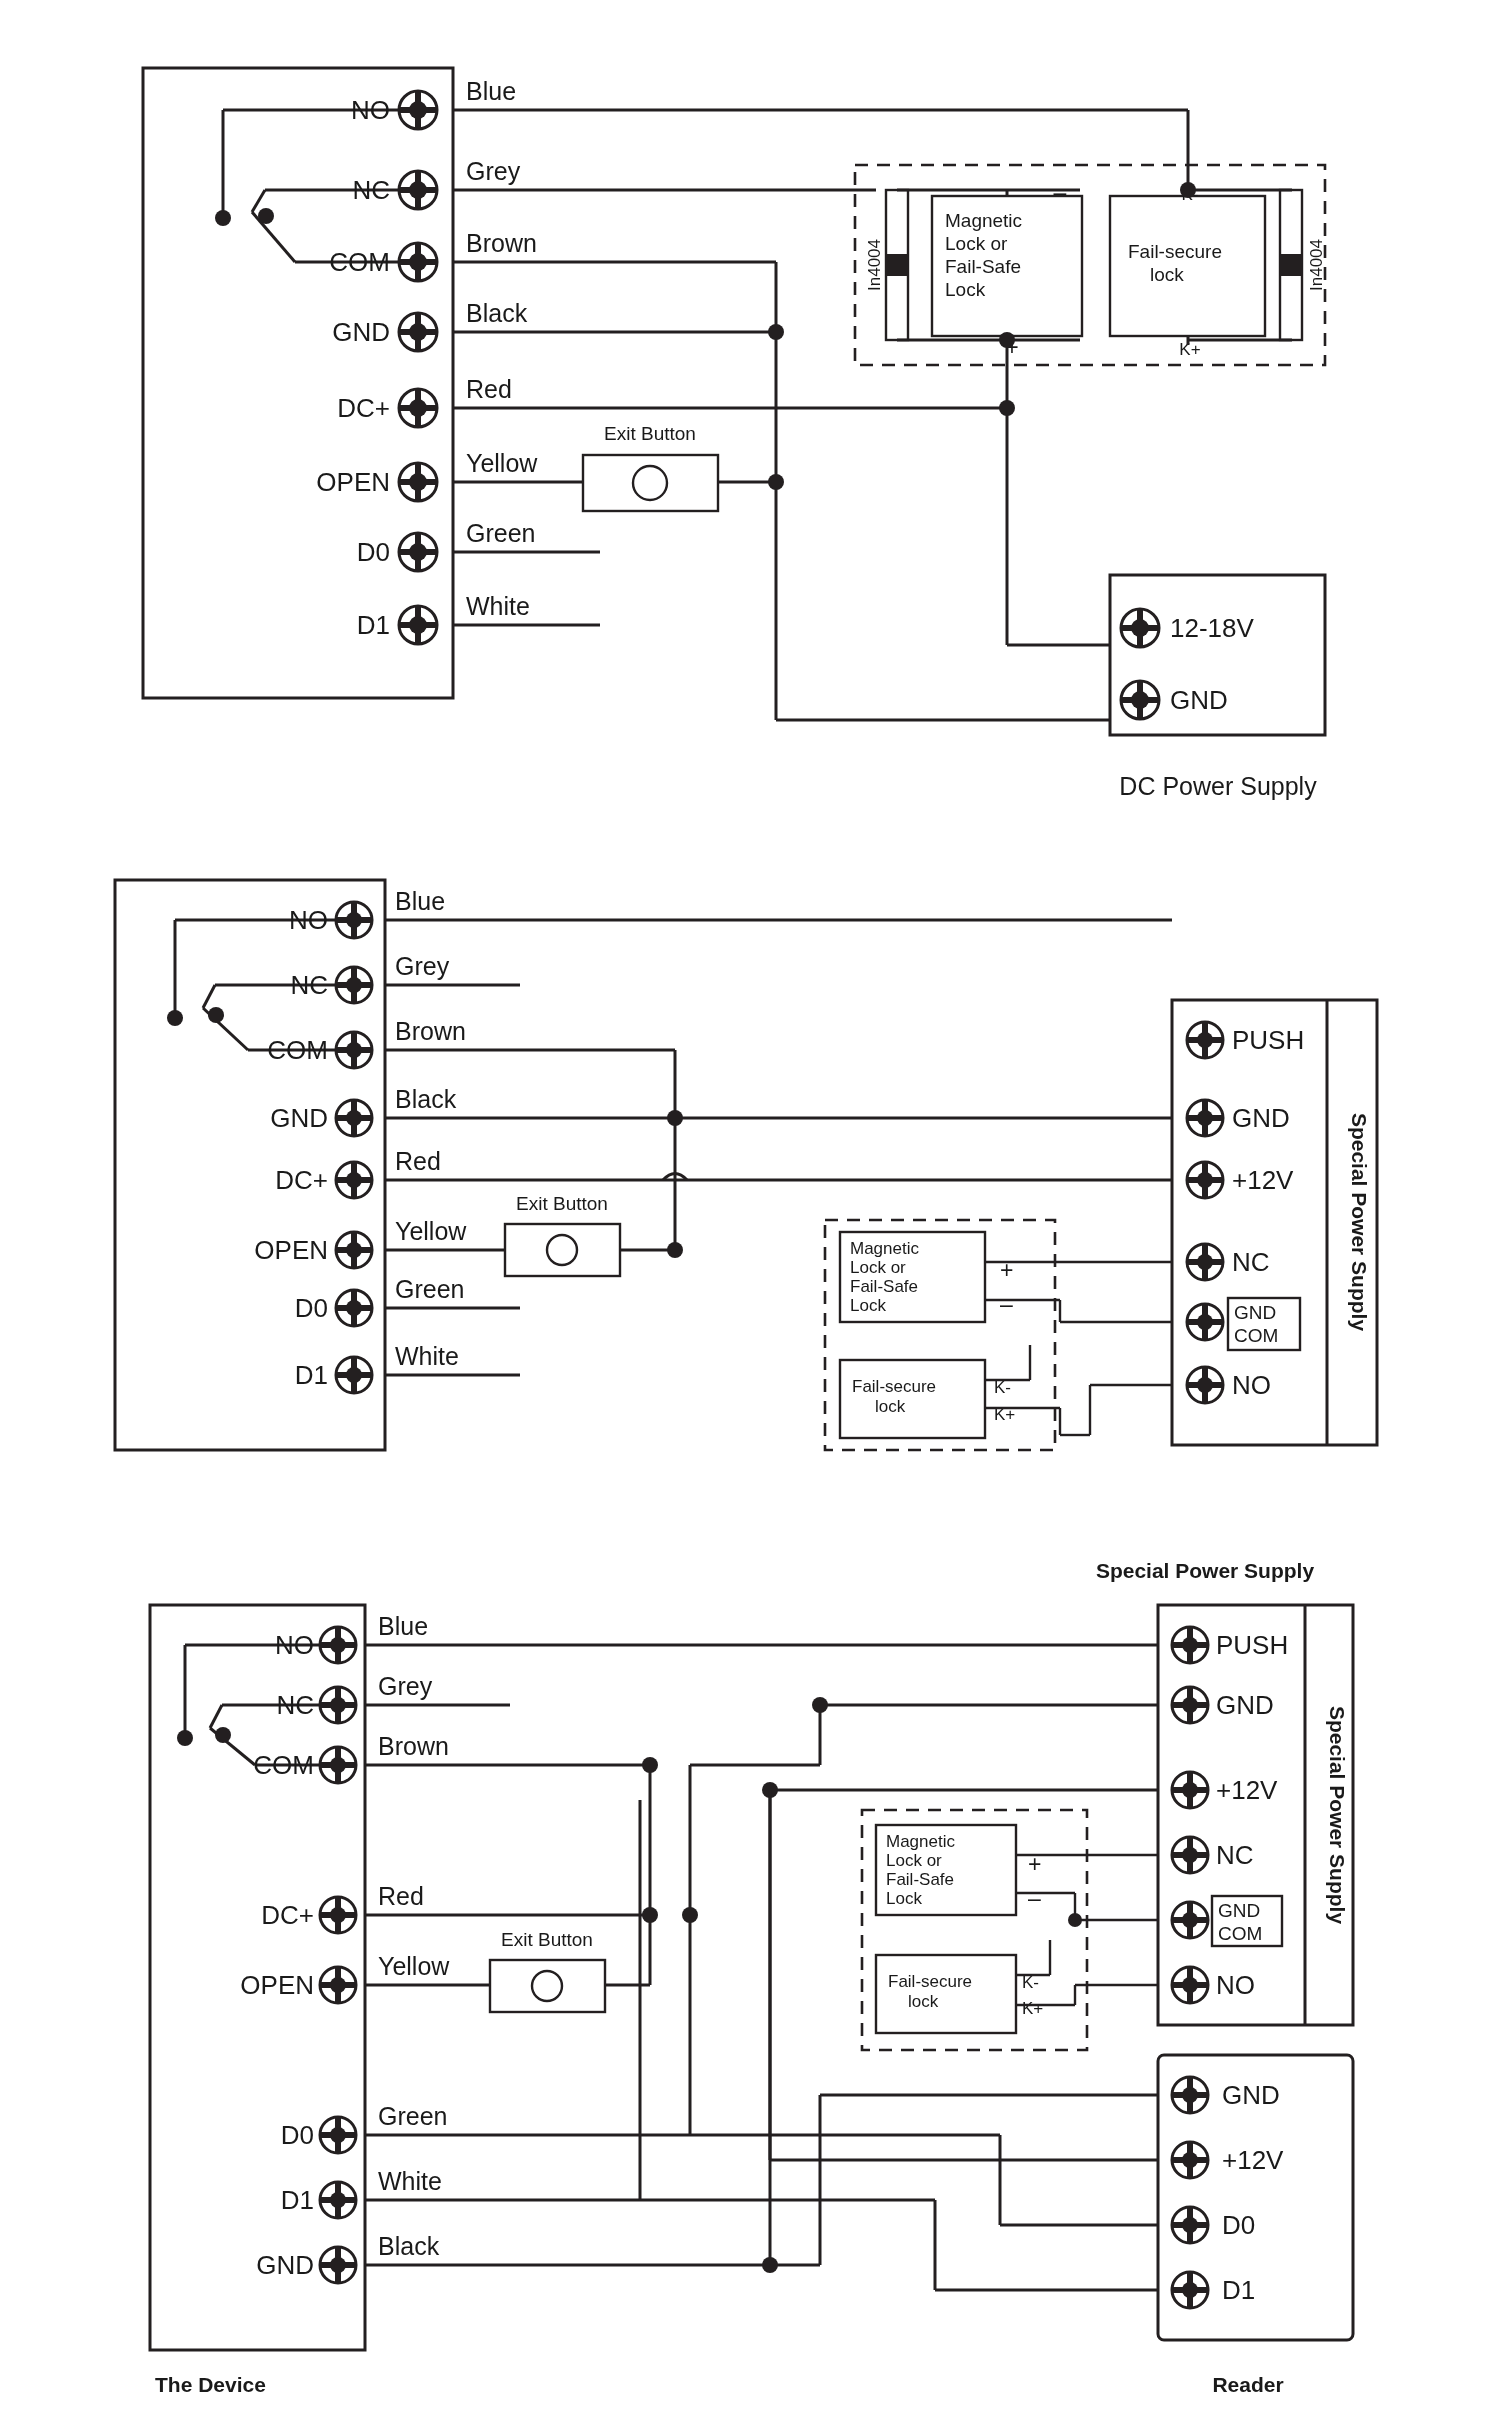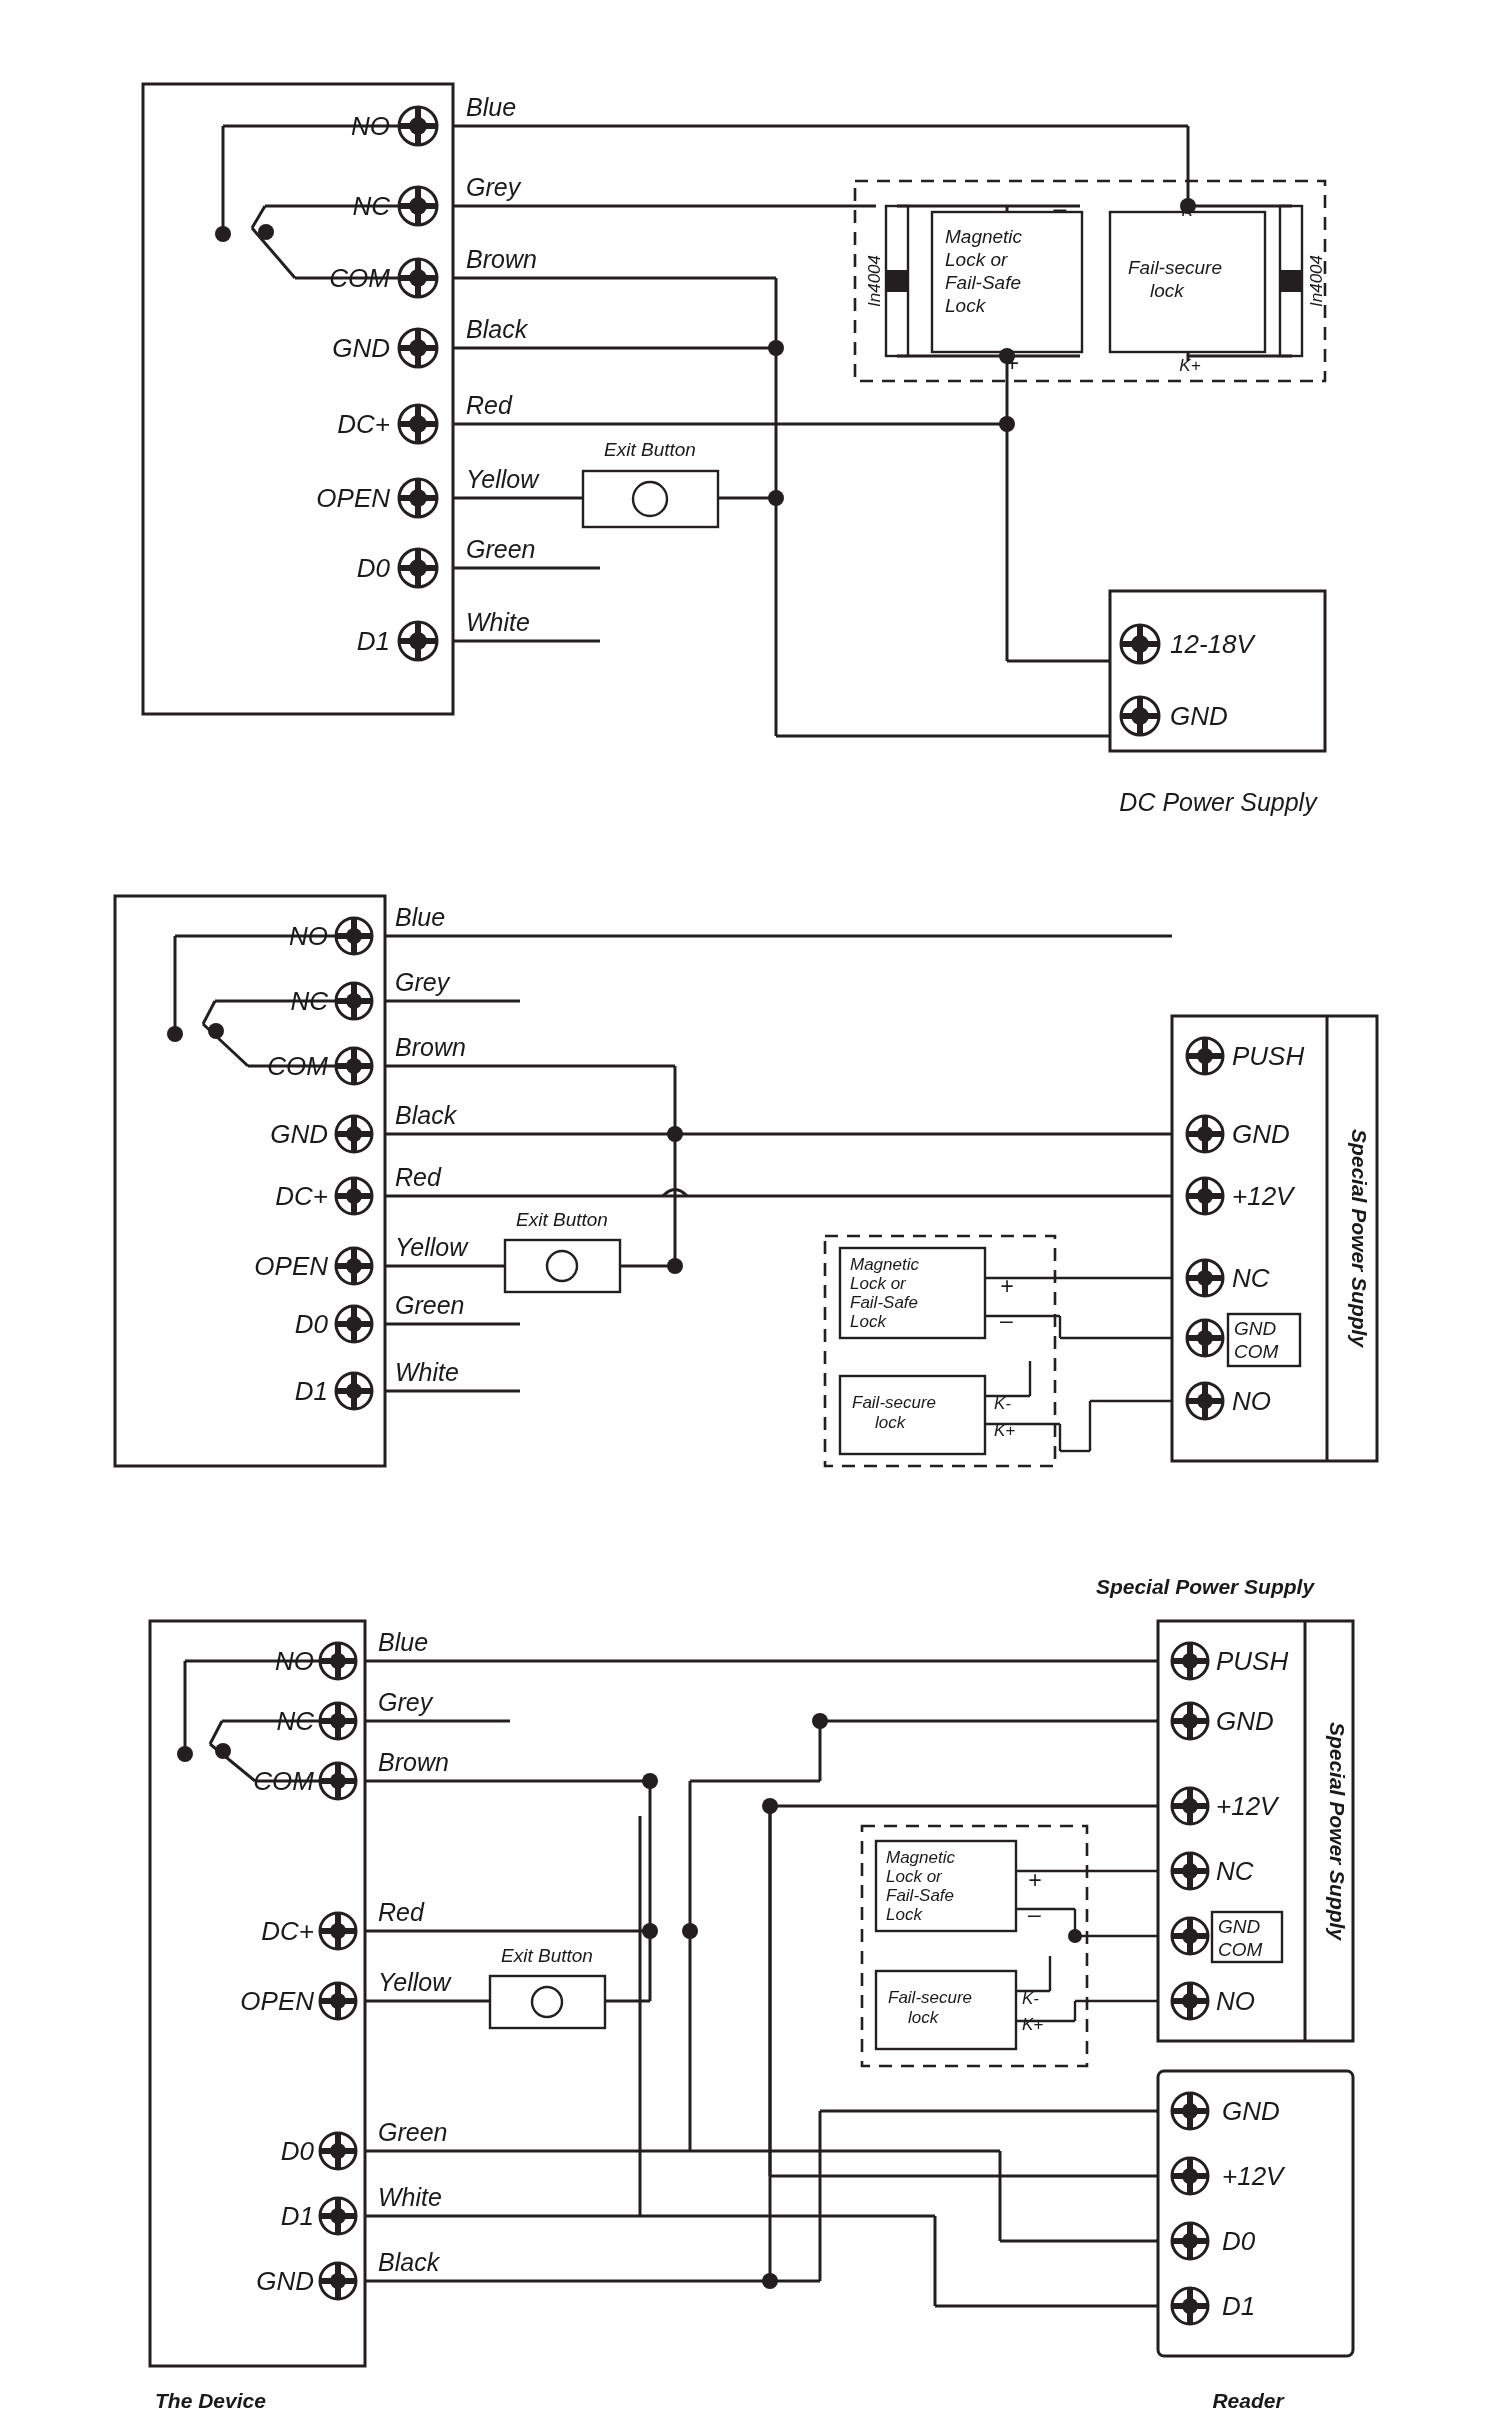--- a/index.html
+++ b/index.html
@@ -16,24 +16,23 @@
     overflow: hidden;
   }
   .stage {
     position: relative;
     width: 1500px;
     height: 2434px;
   }
   .diagram {
     position: absolute;
     left: 0;
-    top: 16px;
+    top: 0;
     width: 1500px;
     height: 2190px;
-    font-style: italic;
   }
   svg { display: block; }
   .wire {
     stroke: #231f20;
     stroke-width: 3;
     fill: none;
   }
   .wire-thin {
     stroke: #231f20;
     stroke-width: 2.4;

